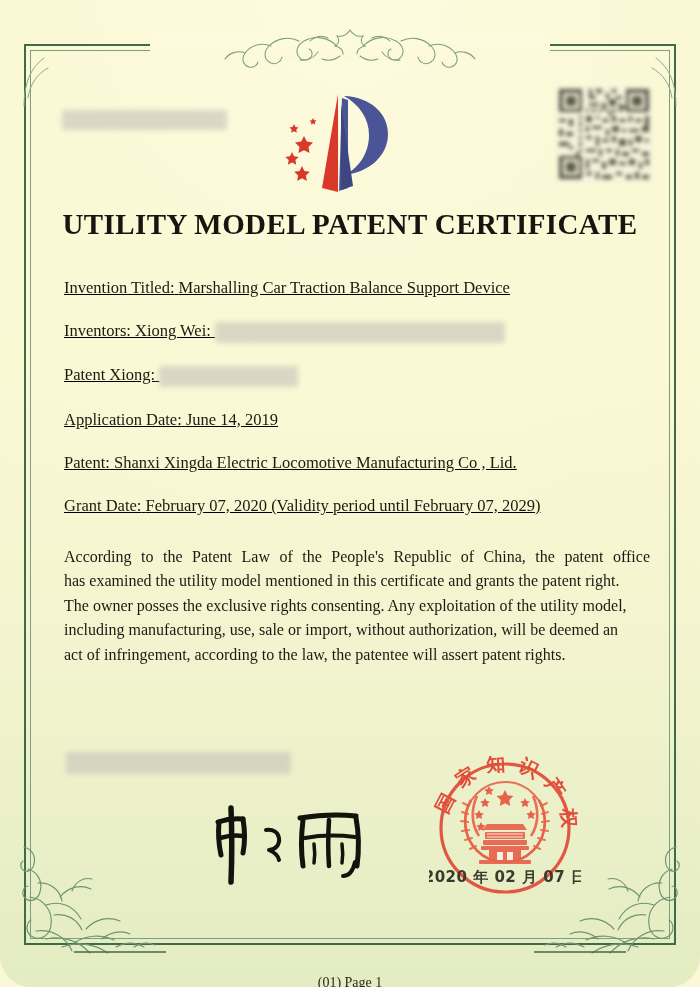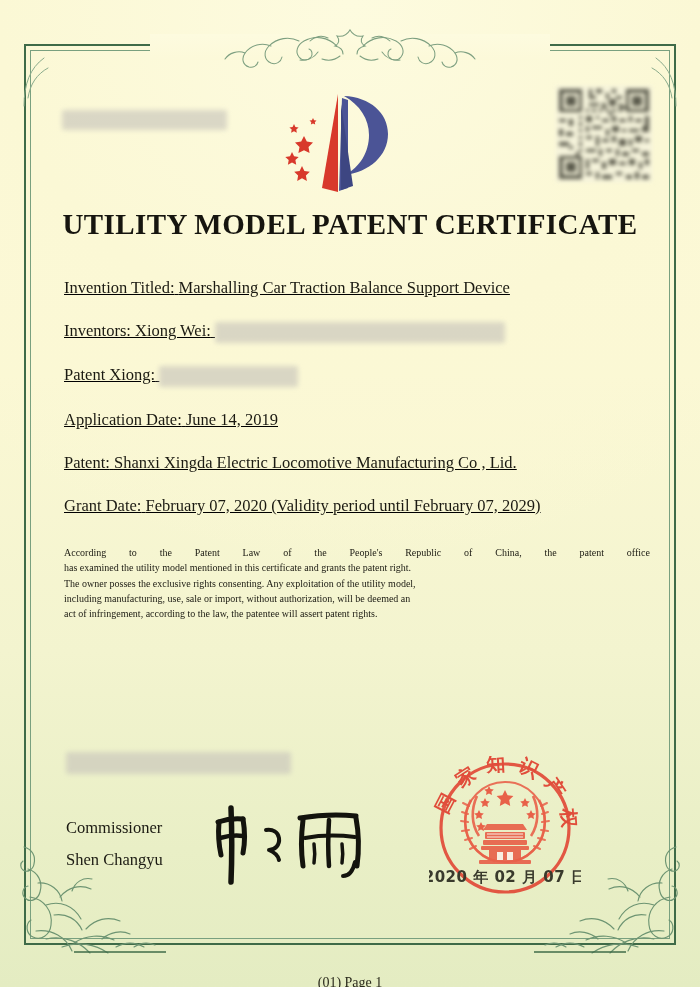--- a/index.html
+++ b/index.html
@@ -6,20 +6,21 @@
   body{
     width:700px;height:987px;overflow:hidden;
     font-family:"Liberation Serif", serif;
     background:#fbf8d8;
   }
   #cert{
     position:relative;width:700px;height:987px;
     background:
       radial-gradient(ellipse 120% 80% at 50% 0%, #fdfbdf 0%, #fbf8d5 42%, rgba(251,248,213,0) 72%),
       linear-gradient(180deg,#fcf9da 0%,#fbf8d4 38%,#f3f4cf 66%,#e9efc6 86%,#e4ecc2 100%);
+    border-radius: 31px;
   }
 
   
   .border-outer{
     position:absolute;left:24px;top:44px;right:24px;bottom:42px;
     border:2px solid #3f6b48;
   }
   .border-inner{
     position:absolute;left:30px;top:50px;right:30px;bottom:48px;
     border:1px solid #79a07f;
@@ -62,21 +63,21 @@
   
   .fields{position:absolute;left:64px;top:278px;right:58px;text-decoration:underline;}
   .field{font-size:16.5px;color:#1b1a12;margin-bottom:22.5px;line-height:1.25;white-space:nowrap;}
   .field .lbl{}
   .field .val{}
   .field .redacted{padding:1px 4px;font-size:15px;vertical-align:-1px;}
 
   
   .legal{
     position:absolute;left:64px;right:50px;top:545px;
-    font-size:10px;line-height:1.53;color:#1b1a12;text-align:justify;
+    font-size:16px;line-height:1.53;color:#1b1a12;text-align:justify;
   }
   .legal p{margin:0;}
   .legal .l1{text-align:justify;text-align-last:justify;}
 
   
   .sig-redacted{
     position:absolute;left:66px;top:752px;
     padding:2px 6px;font-size:14px;letter-spacing:2px;
   }
   .commissioner{
@@ -286,24 +287,20 @@
   <div class="legal">
     <p class="l1">According to the Patent Law of the People's Republic of China, the patent office</p>
     <p>has examined the utility model mentioned in this certificate and grants the patent right.</p>
     <p>The owner posses the exclusive rights consenting. Any exploitation of the utility model,</p>
     <p>including manufacturing, use, sale or import, without authorization, will be deemed an</p>
     <p>act of infringement, according to the law, the patentee will assert patent rights.</p>
   </div>
 
   <div class="sig-redacted redacted">證書號碼 一○○ 第 五 八九○號</div>
 
-  <div class="commissioner">
-    <div>Commissioner</div>
-    <div>Shen Changyu</div>
-  </div>
 
   <svg class="signature" viewBox="0 0 180 85">
     <g fill="none" stroke="#13130d" stroke-linecap="round" stroke-linejoin="round">
 
       <path d="M18 22c6-2 16-4 25-3" stroke-width="5"></path>
       <path d="M19 22c-1 12 0 24 2 33" stroke-width="5"></path>
       <path d="M43 19c2 12 2 24 0 34" stroke-width="5"></path>
       <path d="M20 38c7-2 16-3 23-2" stroke-width="4.5"></path>
       <path d="M31 8c1 25 1 50 0 74" stroke-width="5.5"></path>
 

